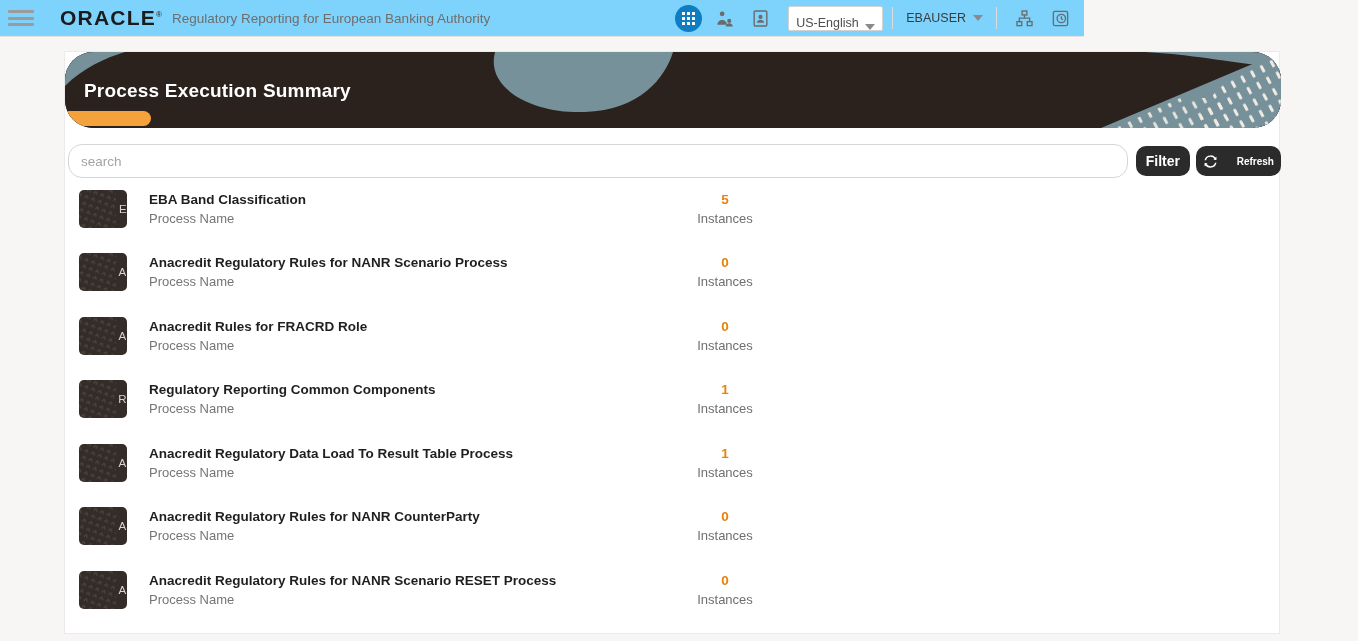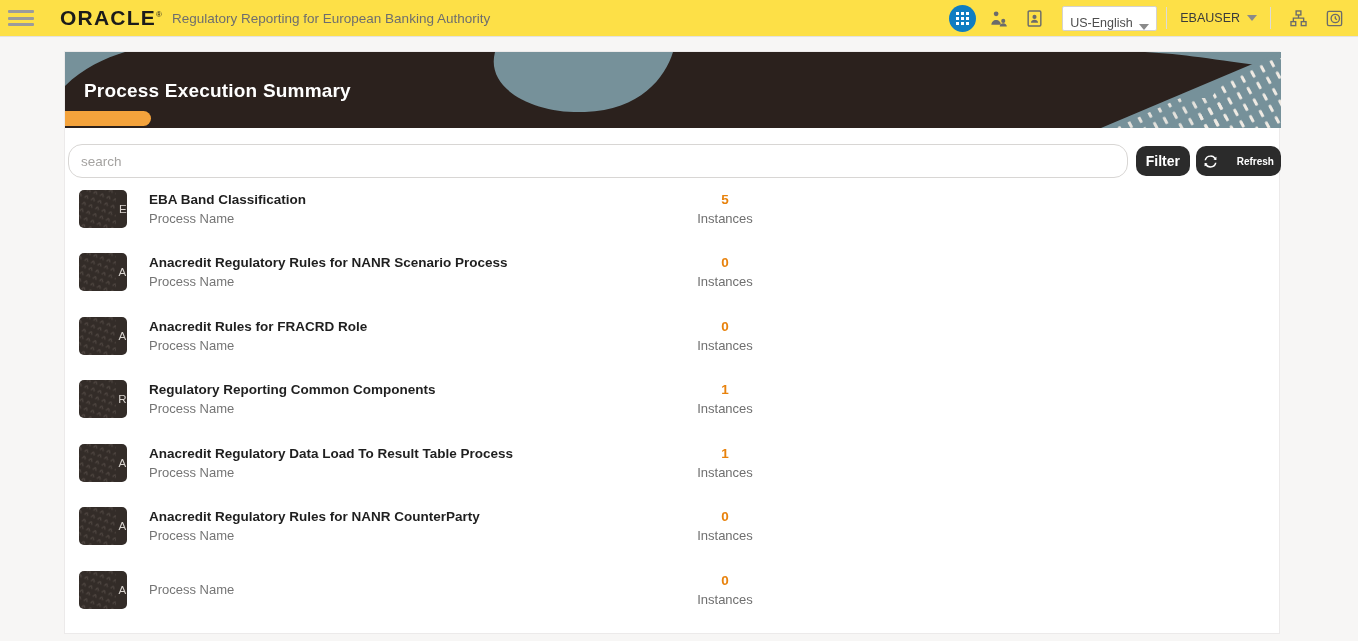--- a/index.html
+++ b/index.html
@@ -6,22 +6,22 @@
   html, body {
     width: 1358px; height: 641px;
     background: #f7f6f5;
     font-family: "Liberation Sans", sans-serif;
     overflow: hidden;
   }
 
   
   .topbar {
     position: absolute; top: 0; left: 0;
-    width: 1358px; height: 37px;
-    background: #fde047;
+    width: 1084px; height: 37px;
+    background: #7dd3fc;
     border-bottom: 1px solid #e4e2e0;
     display: flex; align-items: center;
   }
   .hamburger {
     width: 26px; height: 20px;
     margin-left: 8px; margin-right: 26px;
     display: flex; flex-direction: column; justify-content: space-between;
     padding: 2px 0;
     cursor: pointer;
   }
@@ -96,20 +96,21 @@
     background: #ffffff;
     border: 1px solid #eceaea;
   }
 
   
   .banner {
     position: relative;
     width: 1216px; height: 76px;
     background: #0f172a;
     overflow: hidden;
+    border-radius: 28px;
   }
   .banner svg { position: absolute; top: 0; left: 0; display: block; }
   .banner-title {
     position: absolute; left: 19px; top: 28px;
     font-size: 19px; font-weight: bold; color: #ffffff;
     letter-spacing: 0.2px;
     z-index: 4;
   }
   .orange-pill {
     position: absolute; left: 0; bottom: 2px;
@@ -469,20 +470,21 @@
         <defs>
           <pattern id="sq6" width="7" height="7" patternUnits="userSpaceOnUse" patternTransform="rotate(20)">
             <path d="M1 5 Q2.5 0.5 4 5" fill="none" stroke="#6a605a" stroke-width="1.3" stroke-linecap="round"></path>
           </pattern>
         </defs>
         <rect width="37" height="38" fill="url(#sq6)"></rect>
       </svg>
       <span class="ini">AR</span>
     </div>
     <div class="row-text">
+      <div class="proc-name">Anacredit Regulatory Rules for NANR Scenario RESET Process</div>
       <div class="proc-sub">Process Name</div>
     </div>
     <div class="count-col">
       <div class="count-num">0</div>
       <div class="count-label">Instances</div>
     </div>
   </div>
 </div>
 
   </div>

